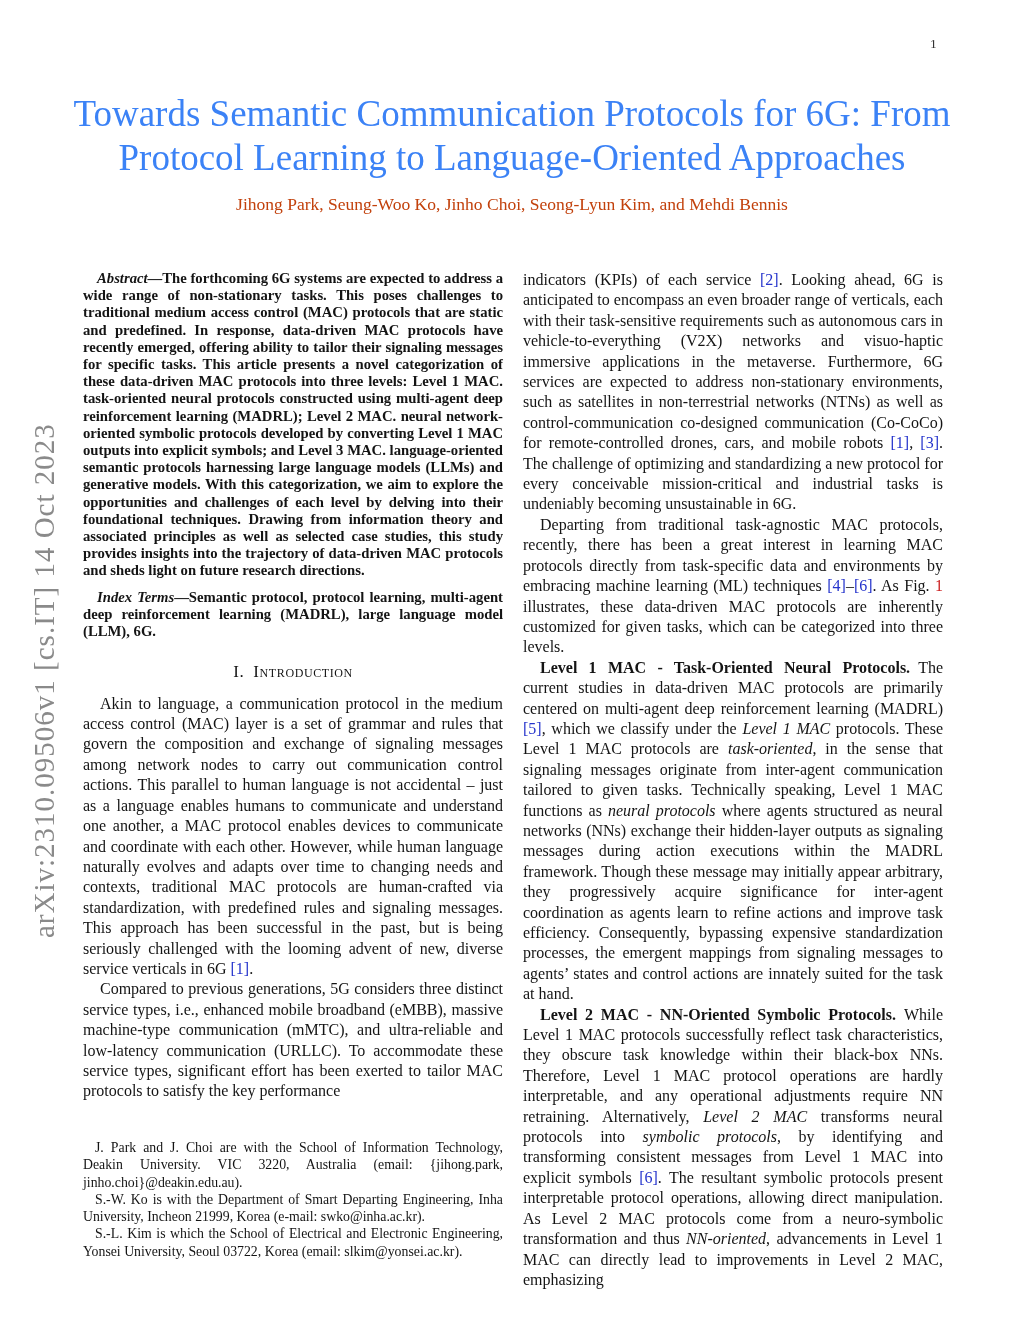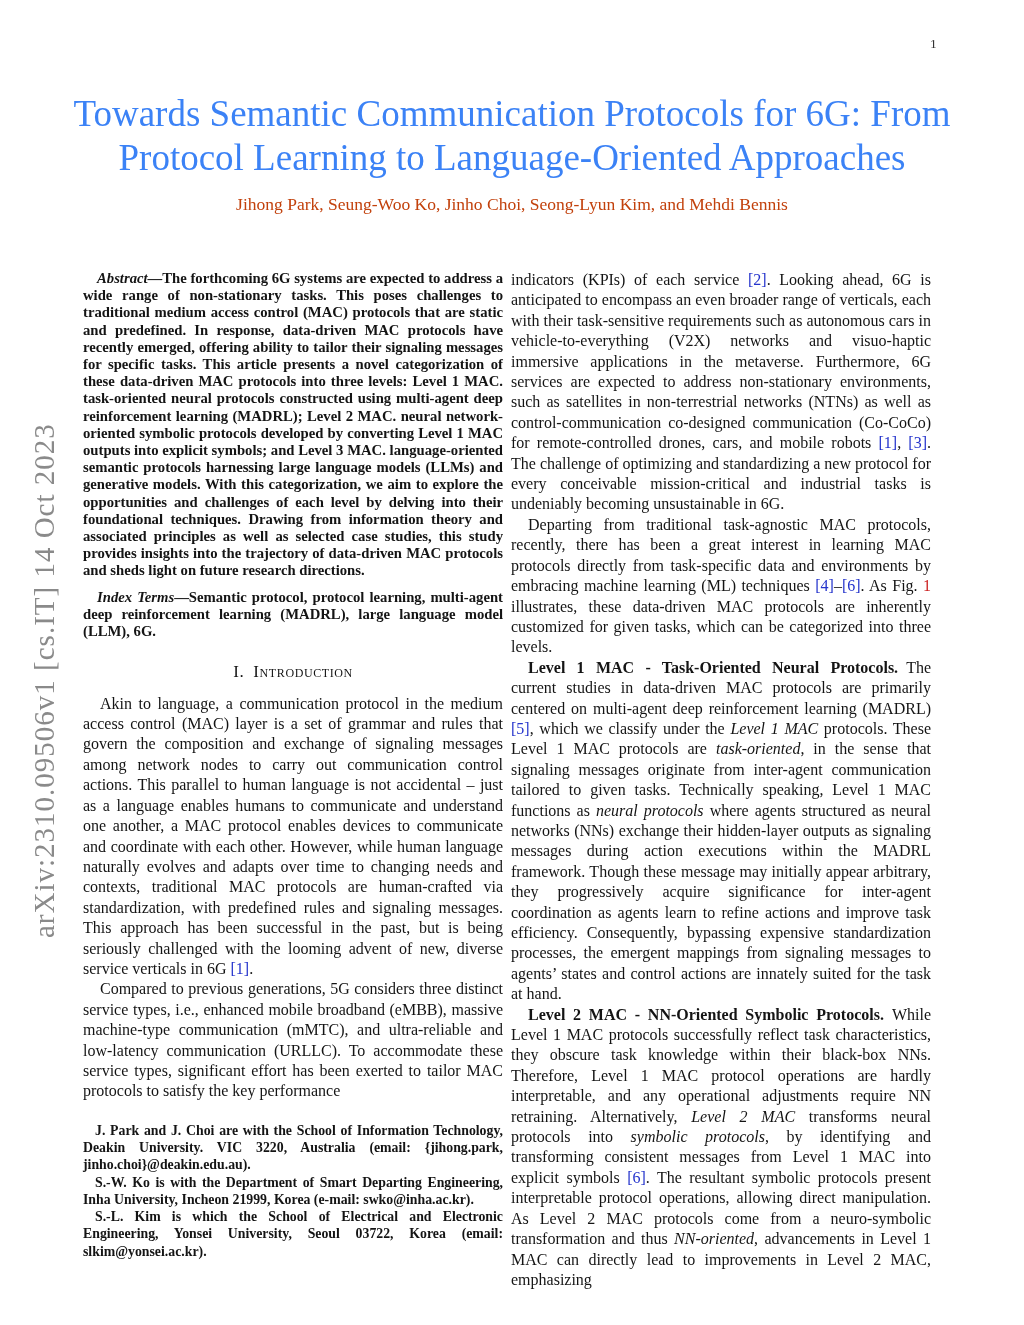--- a/index.html
+++ b/index.html
@@ -18,25 +18,25 @@
     position:absolute;top:938px;left:28px;
     transform:rotate(-90deg);transform-origin:0 0;
     font-size:29px;letter-spacing:1px;white-space:nowrap;
     color:var(--watermark-color);
   }
   .title-block{position:absolute;top:92px;left:0;width:1024px;text-align:center;}
   .title{font-size:37px;line-height:44px;font-weight:normal;color:#3b82f6;}
   .authors{margin-top:14px;font-size:17.5px;color:#c2410c;}
   .columns{
     position:absolute;left:83px;top:270px;width:860px;height:990px;
-    display:flex;gap:8px;
+    display:flex;gap:20px;
   }
   .column{width:420px;display:flex;flex-direction:column;}
   .column-inner{width:420px;}
-  .footnotes{margin-top:auto;font-weight:bold;}
+  .footnotes{margin-top:auto;}
   .para{font-size:16px;line-height:20.4px;text-align:justify;hyphens:none;}
   .indent{text-indent:17px;}
   .abstract{
     font-size:14.7px;line-height:17.2px;text-align:justify;
     text-indent:14px;margin-bottom:9px;
   }
   .section-heading{
     font-size:17px;text-align:center;margin:22px 0 11px 0;text-indent:0;
   }
   .footnote{

